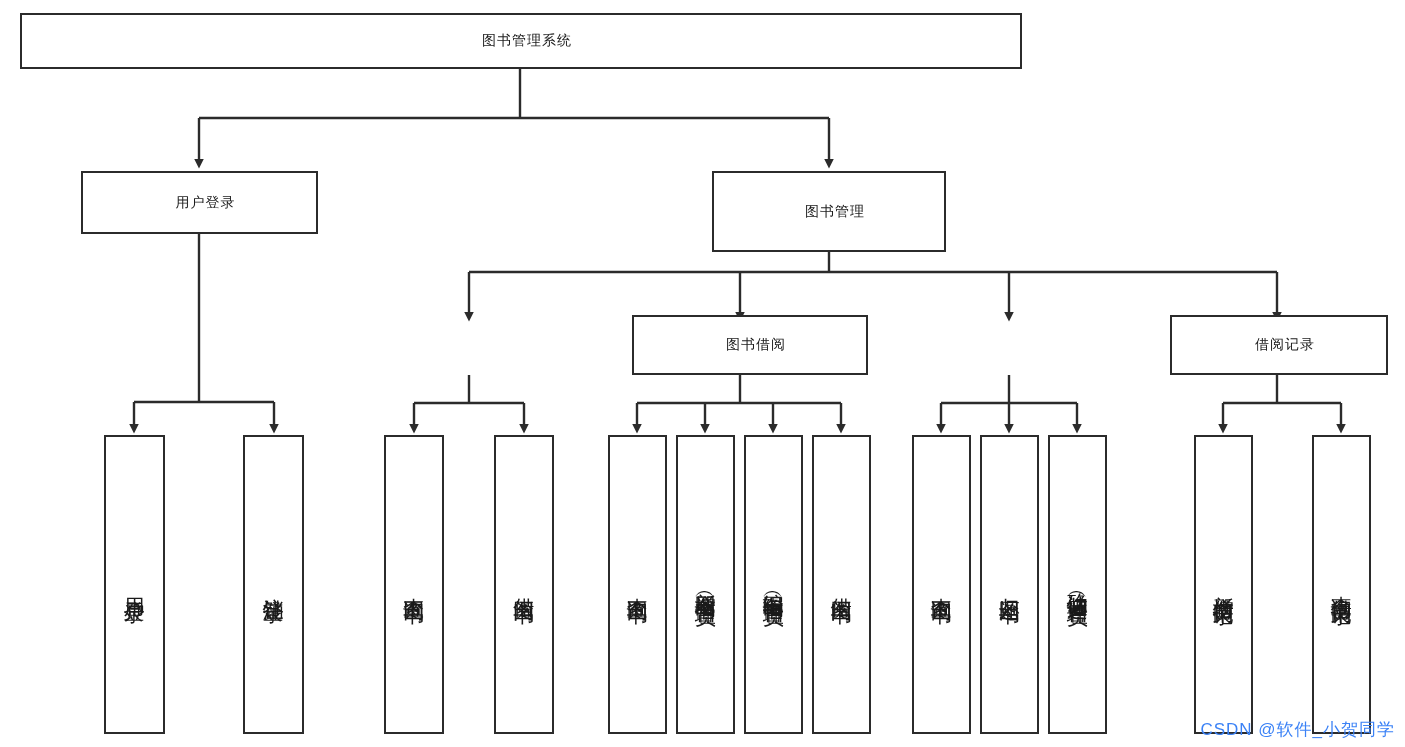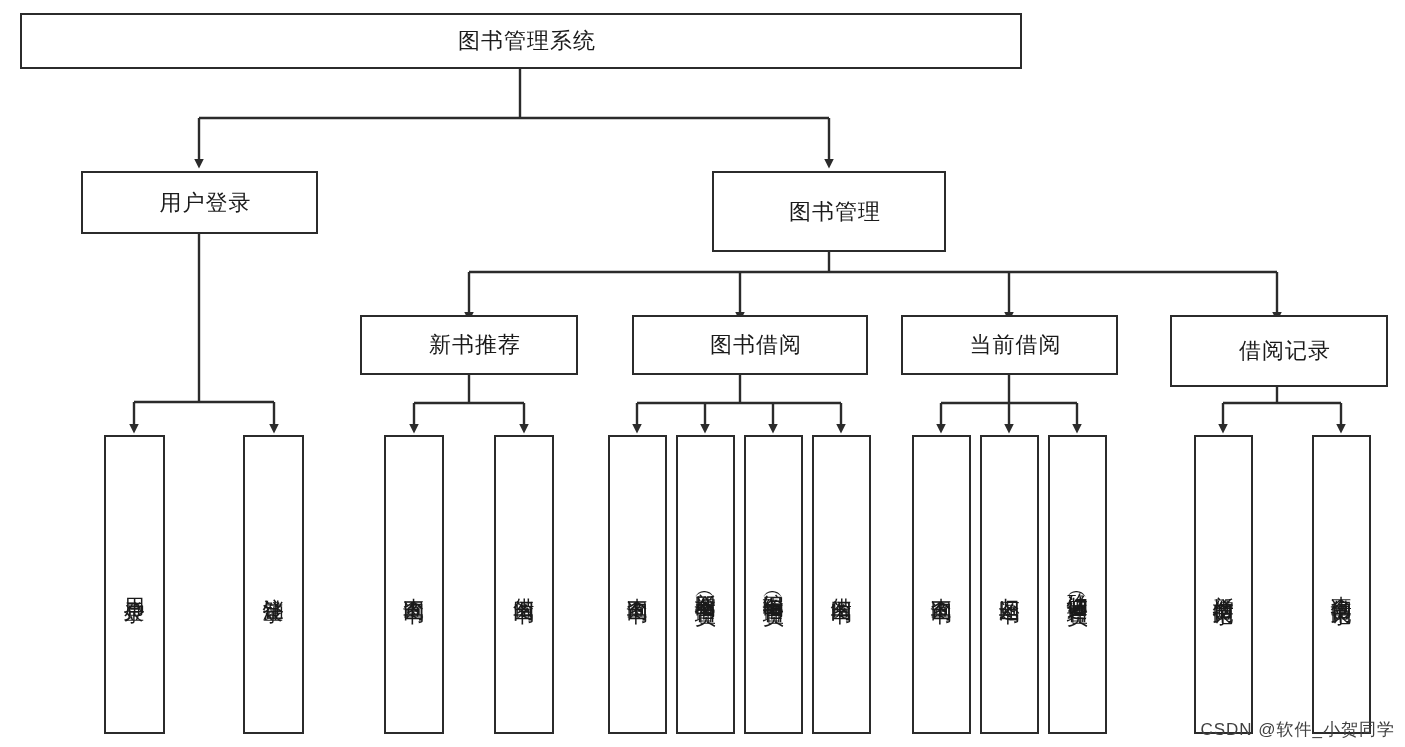--- a/index.html
+++ b/index.html
@@ -4,27 +4,27 @@
 <style>
   html,body{margin:0;padding:0;background:#ffffff;}
   body{width:1405px;height:747px;overflow:hidden;
        font-family:"Liberation Sans","DejaVu Sans",sans-serif;}
   #stage{position:relative;width:1405px;height:747px;background:#fff;}
   svg#wires{position:absolute;left:0;top:0;width:1405px;height:747px;}
 
   .node{position:absolute;box-sizing:border-box;background:#ffffff;
         border:2px solid #2b2b2b;display:flex;align-items:center;
         justify-content:center;color:#1a1a1a;}
-  .node.h{font-size:22px;letter-spacing:1px;padding-left:12px;}
+  .node.h{font-size:14px;letter-spacing:1px;padding-left:12px;}
   .node.v{padding:6px 2px;}
   .vtext{writing-mode:vertical-rl;text-orientation:upright;
          font-size:21px;line-height:1.32;letter-spacing:2px;
          white-space:nowrap;color:#1a1a1a;}
   .watermark{position:absolute;right:10px;bottom:6px;font-size:17px;
-             color:#404040;letter-spacing:1px;white-space:nowrap;}
+             color:#3b82f6;letter-spacing:1px;white-space:nowrap;}
 </style>
 </head>
 <body>
 
 <div id="stage">
 
   <svg id="wires" viewBox="0 0 1405 747">
     <defs>
       <marker id="arw" markerWidth="12" markerHeight="12" refX="1.5" refY="5" orient="auto" markerUnits="userSpaceOnUse">
         <path d="M0,0 L10,5 L0,10 Z" fill="#2b2b2b"></path>
@@ -79,30 +79,24 @@
     <span>图书管理系统</span>
   </div>
 
   <div class="node h" style="left:81px;top:171px;width:237px;height:63px;">
     <span>用户登录</span>
   </div>
   <div class="node h" style="left:712px;top:171px;width:234px;height:81px;">
     <span>图书管理</span>
   </div>
 
-  <div class="node h" style="left:360px;top:315px;width:218px;height:60px;">
-    <span>新书推荐</span>
-  </div>
   <div class="node h" style="left:632px;top:315px;width:236px;height:60px;">
     <span>图书借阅</span>
   </div>
-  <div class="node h" style="left:901px;top:315px;width:217px;height:60px;">
-    <span>当前借阅</span>
-  </div>
-  <div class="node h" style="left:1170px;top:315px;width:218px;height:72px;">
+  <div class="node h" style="left:1170px;top:315px;width:218px;height:60px;">
     <span>借阅记录</span>
   </div>
 
   <div class="node v" style="left:104px;top:435px;width:61px;height:299px;">
     <span class="vtext">用户登录</span>
   </div>
   <div class="node v" style="left:243px;top:435px;width:61px;height:299px;">
     <span class="vtext">注销登录</span>
   </div>
 

